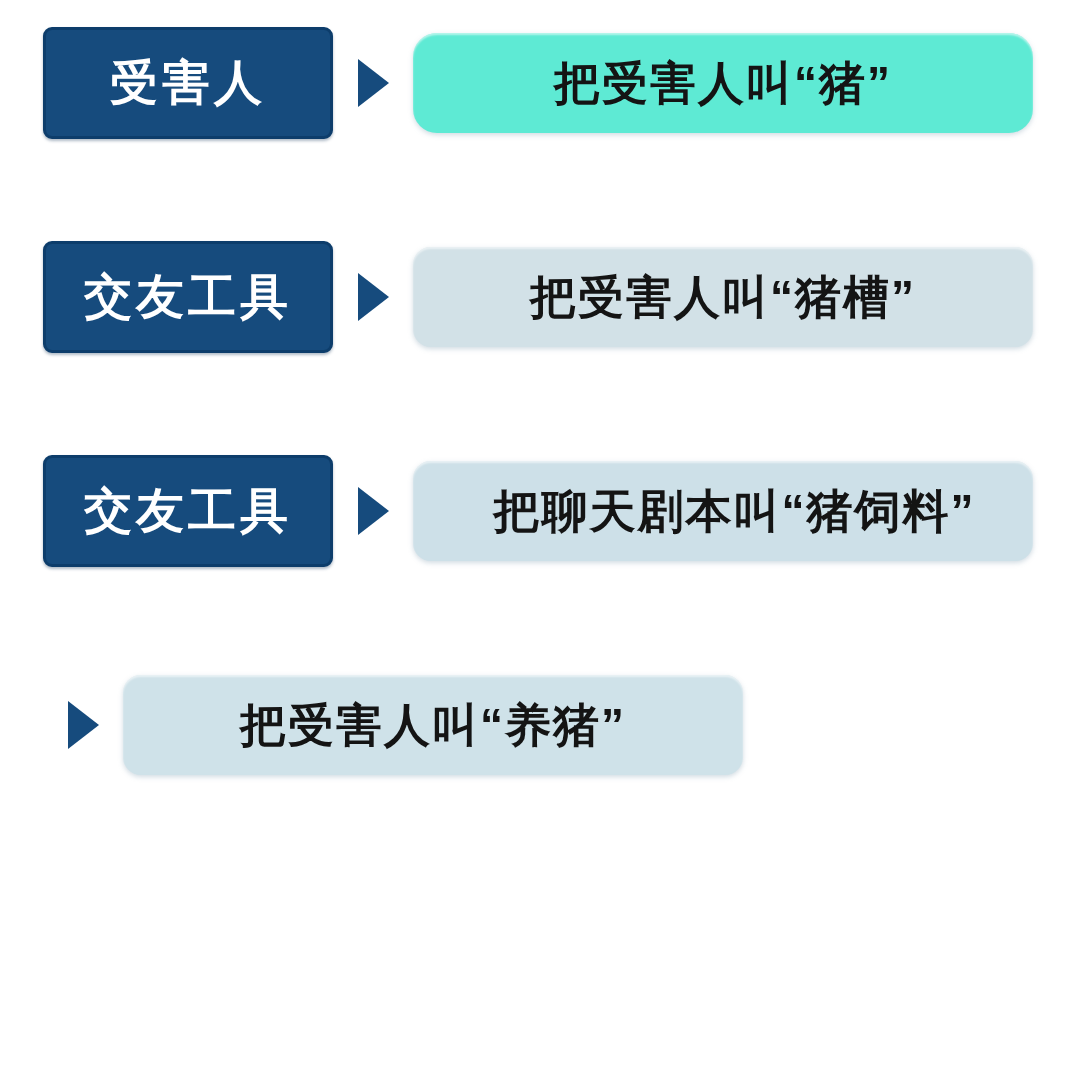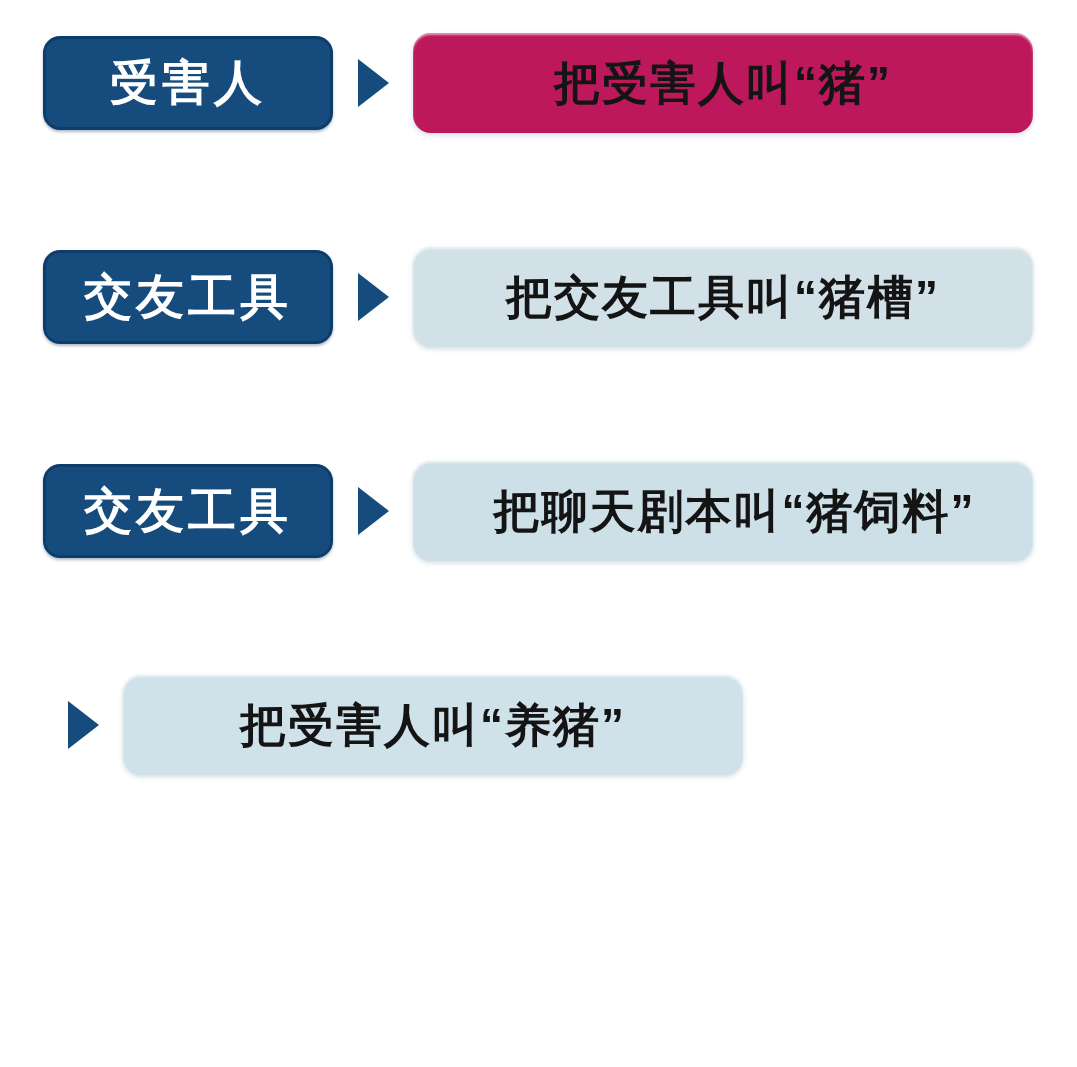--- a/index.html
+++ b/index.html
@@ -21,22 +21,22 @@
   }
   .row{
     display:flex;
     align-items:center;
     height:100px;
     flex:0 0 auto;
   }
   .term-box{
     box-sizing:border-box;
     width:290px;
-    height:94px;
-    border-radius:17px;
+    height:112px;
+    border-radius:9px;
     background:var(--dark_blue,#164b7d);
     border:3px solid var(--dark_blue_edge,#0d3d6b);
     display:flex;
     align-items:center;
     justify-content:center;
     box-shadow:0 2px 3px rgba(30,60,95,0.35);
   }
   .term-label{
     color:var(--term_text,#ffffff);
     font-size:48px;
@@ -75,32 +75,32 @@
 </head>
 <body>
 
 <div class="canvas">
 
   <div class="row">
     <div class="term-box">
       <span class="term-label">受害人</span>
     </div>
     <div class="arrow"></div>
-    <div class="alias-box" style="background: #be185d;">
+    <div class="alias-box" style="background: #5eead4; border-radius: 24px;">
       <span class="alias-label">把受害人叫“猪”</span>
     </div>
   </div>
 
   <div class="row">
     <div class="term-box">
       <span class="term-label">交友工具</span>
     </div>
     <div class="arrow"></div>
     <div class="alias-box" style="background: rgb(210, 225, 231);">
-      <span class="alias-label">把交友工具叫“猪槽”</span>
+      <span class="alias-label">把受害人叫“猪槽”</span>
     </div>
   </div>
 
   <div class="row">
     <div class="term-box">
       <span class="term-label">交友工具</span>
     </div>
     <div class="arrow"></div>
     <div class="alias-box" style="background: rgb(205, 224, 232); padding-left: 23px;">
       <span class="alias-label">把聊天剧本叫“猪饲料”</span>

